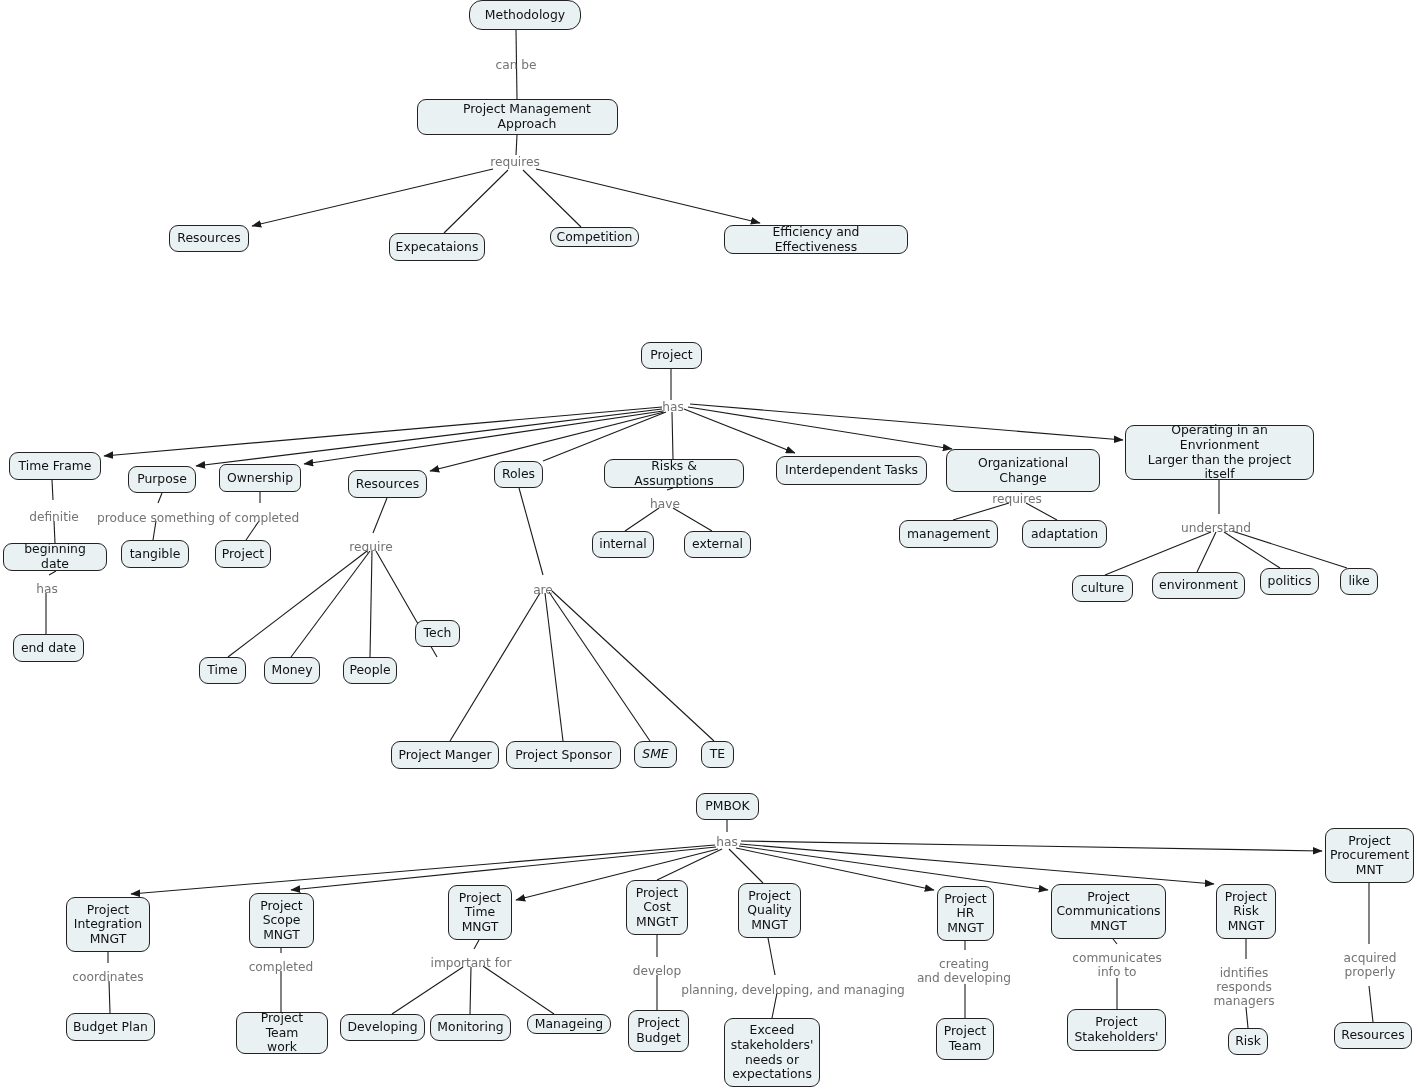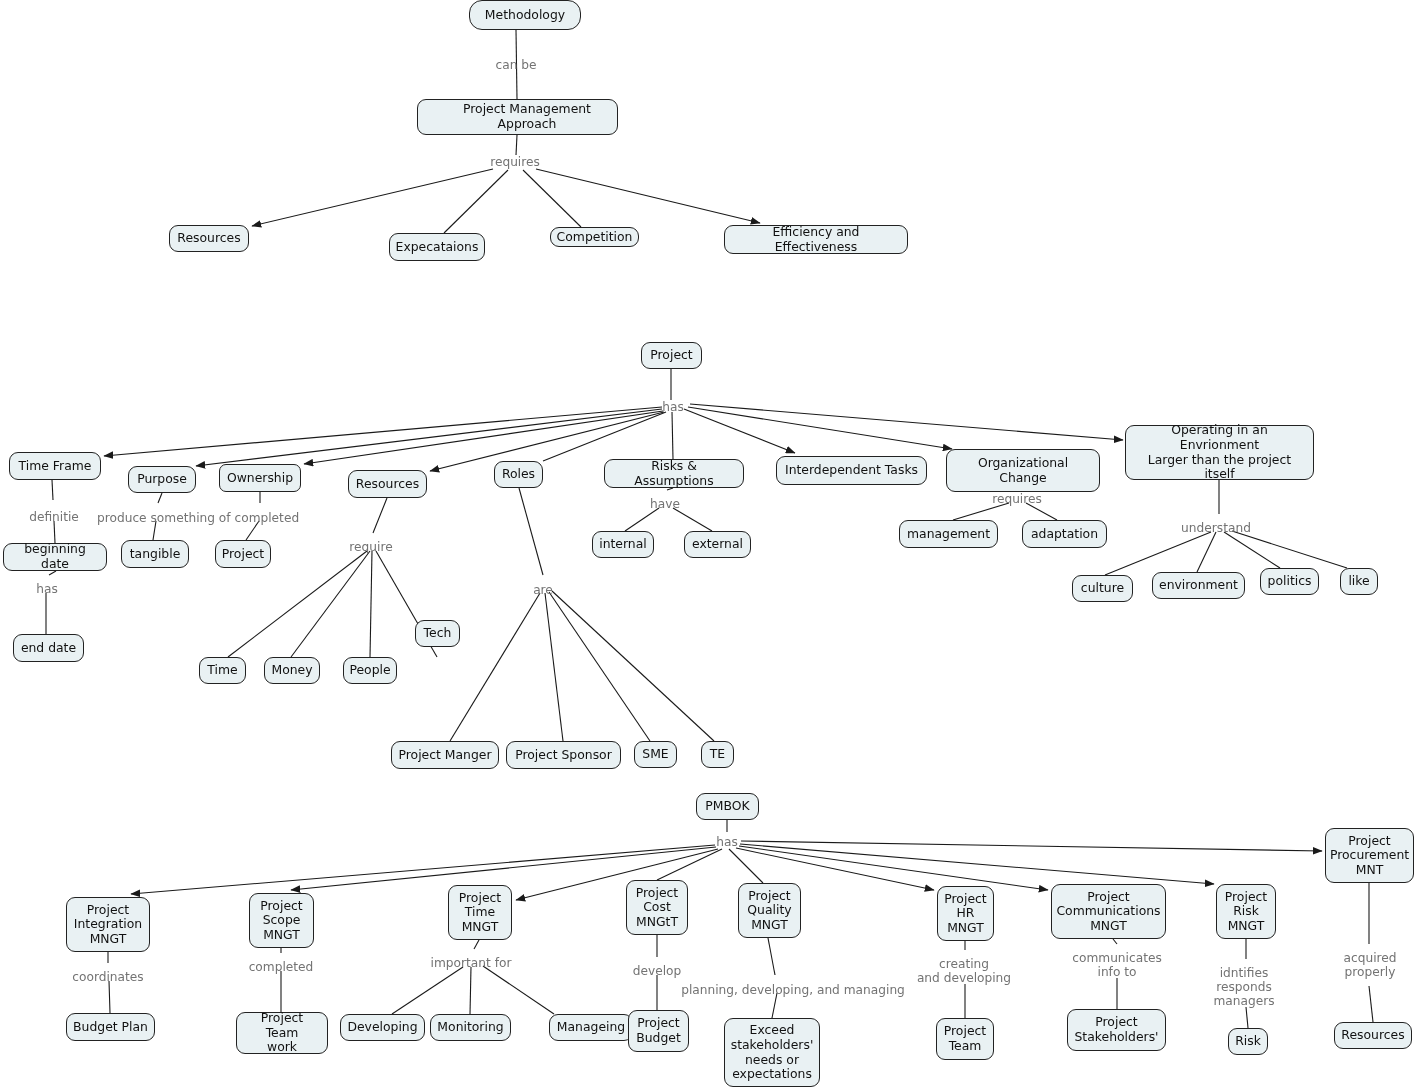--- a/index.html
+++ b/index.html
@@ -167,21 +167,21 @@
       <div class="node" style="left: 3px; top: 543px; width: 104px; height: 28px; text-align: center;">beginning date</div>
       <div class="node" style="left: 13px; top: 634px; width: 71px; height: 28px;">end date</div>
       <div class="node" style="left: 121px; top: 540px; width: 68px; height: 28px;">tangible</div>
       <div class="node" style="left: 215px; top: 540px; width: 56px; height: 28px;">Project</div>
       <div class="node" style="left: 199px; top: 657px; width: 47px; height: 27px;">Time</div>
       <div class="node" style="left: 264px; top: 657px; width: 56px; height: 27px;">Money</div>
       <div class="node" style="left: 343px; top: 657px; width: 54px; height: 27px;">People</div>
       <div class="node" style="left: 415px; top: 620px; width: 45px; height: 27px;">Tech</div>
       <div class="node" style="left: 391px; top: 741px; width: 108px; height: 28px;">Project Manger</div>
       <div class="node" style="left: 506px; top: 741px; width: 115px; height: 28px;">Project Sponsor</div>
-      <div class="node" style="left: 634px; top: 741px; width: 43px; height: 27px;">SME</div>
+      <div class="node" style="left: 634px; top: 741px; width: 43px; height: 27px; font-style: italic;">SME</div>
       <div class="node" style="left: 701px; top: 741px; width: 33px; height: 27px;">TE</div>
       <div class="node" style="left: 592px; top: 531px; width: 62px; height: 27px;">internal</div>
       <div class="node" style="left: 684px; top: 531px; width: 67px; height: 27px;">external</div>
       <div class="node" style="left: 899px; top: 520px; width: 99px; height: 28px;">management</div>
       <div class="node" style="left: 1022px; top: 520px; width: 85px; height: 28px;">adaptation</div>
       <div class="node" style="left: 1072px; top: 575px; width: 61px; height: 27px;">culture</div>
       <div class="node" style="left: 1152px; top: 572px; width: 93px; height: 27px;">environment</div>
       <div class="node" style="left: 1260px; top: 568px; width: 59px; height: 27px;">politics</div>
       <div class="node" style="left: 1340px; top: 568px; width: 38px; height: 27px;">like</div>
       <div class="node" style="left: 696px; top: 793px; width: 63px; height: 27px; text-align: center;">PMBOK</div>
@@ -210,21 +210,21 @@
 Risk
 MNGT</div>
       <div class="node" style="left: 1325px; top: 828px; width: 89px; height: 55px;">Project
 Procurement
 MNT</div>
       <div class="node" style="left: 66px; top: 1013px; width: 89px; height: 28px;">Budget Plan</div>
       <div class="node" style="left: 236px; top: 1012px; width: 92px; height: 42px;">Project Team
 work</div>
       <div class="node" style="left: 340px; top: 1014px; width: 85px; height: 27px;">Developing</div>
       <div class="node" style="left: 430px; top: 1014px; width: 81px; height: 27px;">Monitoring</div>
-      <div class="node" style="left: 527px; top: 1014px; width: 84px; height: 27px; margin-left: 22px;">Manageing</div>
+      <div class="node" style="left: 527px; top: 1014px; width: 84px; height: 20px;">Manageing</div>
       <div class="node" style="left: 628px; top: 1010px; width: 61px; height: 42px;">Project
 Budget</div>
       <div class="node" style="left: 724px; top: 1018px; width: 96px; height: 69px;">Exceed
 stakeholders'
 needs or
 expectations</div>
       <div class="node" style="left: 936px; top: 1018px; width: 58px; height: 42px;">Project
 Team</div>
       <div class="node" style="left: 1067px; top: 1009px; width: 99px; height: 42px;">Project
 Stakeholders'</div>

